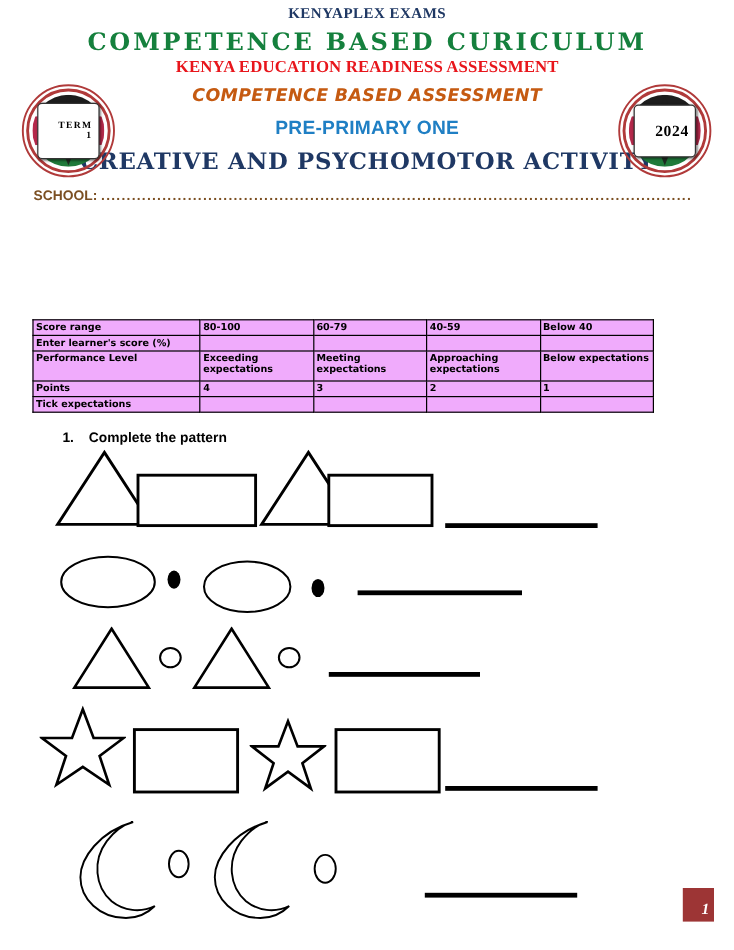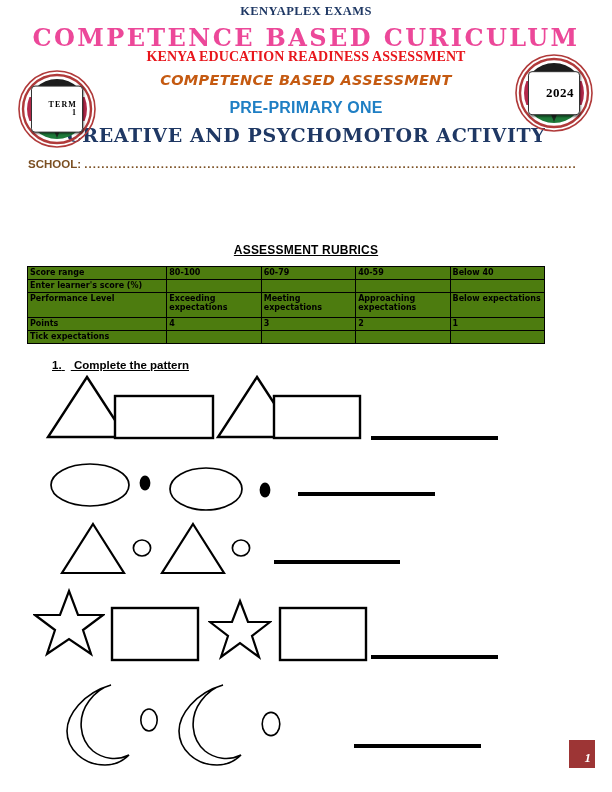--- a/index.html
+++ b/index.html
@@ -15,21 +15,21 @@
 
   
   .hdr-line{text-align:center;width:612px;}
   .t-kenyaplex{
     position:absolute;top:4px;left:0;
     font-size:12.5px;font-weight:bold;color:#1f3864;
     font-family:"Liberation Serif", serif;letter-spacing:.4px;
   }
   .t-cbc{
     position:absolute;top:23px;left:0;
-    font-size:24px;font-weight:bold;color:#ec4899;
+    font-size:20px;font-weight:bold;color:#15803d;
     font-family:"DejaVu Serif", serif;letter-spacing:2.4px;
   }
   .t-kera{
     position:absolute;top:49px;left:0;
     font-size:14px;font-weight:bold;color:#e8161c;
     font-family:"Liberation Serif", serif;letter-spacing:.1px;
   }
   .t-cba{
     position:absolute;top:72px;left:0;
     font-size:14.5px;font-weight:bold;font-style:italic;color:#c55a11;
@@ -42,21 +42,21 @@
   }
   .t-subject{
     position:absolute;top:124px;left:0;
     font-size:19px;font-weight:bold;color:#1f3864;
     font-family:"DejaVu Serif", serif;letter-spacing:.6px;
   }
 
   
   .badge{position:absolute;width:82px;height:82px;}
   .badge.left{left:16px;top:68px;}
-  .badge.right{left:513px;top:52px;}
+  .badge.right{left:513px;top:68px;}
   .badge svg{display:block;}
   .badge-label{
     position:absolute;left:50%;top:50%;
     transform:translate(-50%,-50%);
     background:#fff;border:1.6px solid #333;border-radius:4px;
     padding:14px 5px;box-shadow:1px 1px 2px rgba(0,0,0,.45);
     font-family:"Liberation Serif", serif;
     font-weight:bold;text-align:right;line-height:1.05;
     white-space:pre-line;
   }
@@ -76,39 +76,39 @@
   .rubrics-title{
     position:absolute;left:0;top:243px;width:612px;text-align:center;
     font-size:12px;font-weight:bold;color:#000;
     text-decoration:underline;letter-spacing:.2px;
   }
 
   
   table.rubrics{
     position:absolute;left:27px;top:266px;
     width:518px;border-collapse:collapse;
-    background:#4d7c0f;
+    background:#f0abfc;
     font-size:8px;font-weight:bold;
     font-family:"DejaVu Sans", sans-serif;
   }
   table.rubrics td{
     border:1px solid #000;
     padding:1px 2px 1px 2px;
     vertical-align:top;
     line-height:1.18;
     height:10px;
   }
   table.rubrics td.c0{width:143px;}
   table.rubrics td.cx{width:93px;}
   table.rubrics tr.tall td{height:22px;}
 
   
   .q1{
     position:absolute;left:52px;top:359px;
-    font-size:11.5px;font-weight:bold;color:#000;text-decoration:underline;
+    font-size:11.5px;font-weight:bold;color:#000;
   }
   .shape{position:absolute;}
   .blank{
     position:absolute;height:4px;background:#000;
   }
 
   .pgnum{
     position:absolute;left:569px;top:740px;
     width:26px;height:28px;background:#9d3535;
     color:#fff;font-style:italic;font-weight:bold;font-size:13px;
@@ -176,21 +176,20 @@
     <div class="badge-label">2024</div>
   </div>
 
   <div class="field f-school">
     <span>SCHOOL:</span>
     <span class="dots school">....................................................................................................................</span>
   </div>
 
 
 
-  <div class="rubrics-title">ASSESSMENT RUBRICS</div>
 
   <table class="rubrics">
     <tbody>
       <tr>
         <td class="c0">Score range</td>
         <td class="cx">80-100</td>
         <td class="cx">60-79</td>
         <td class="cx">40-59</td>
         <td class="cx">Below 40</td>
       </tr>

